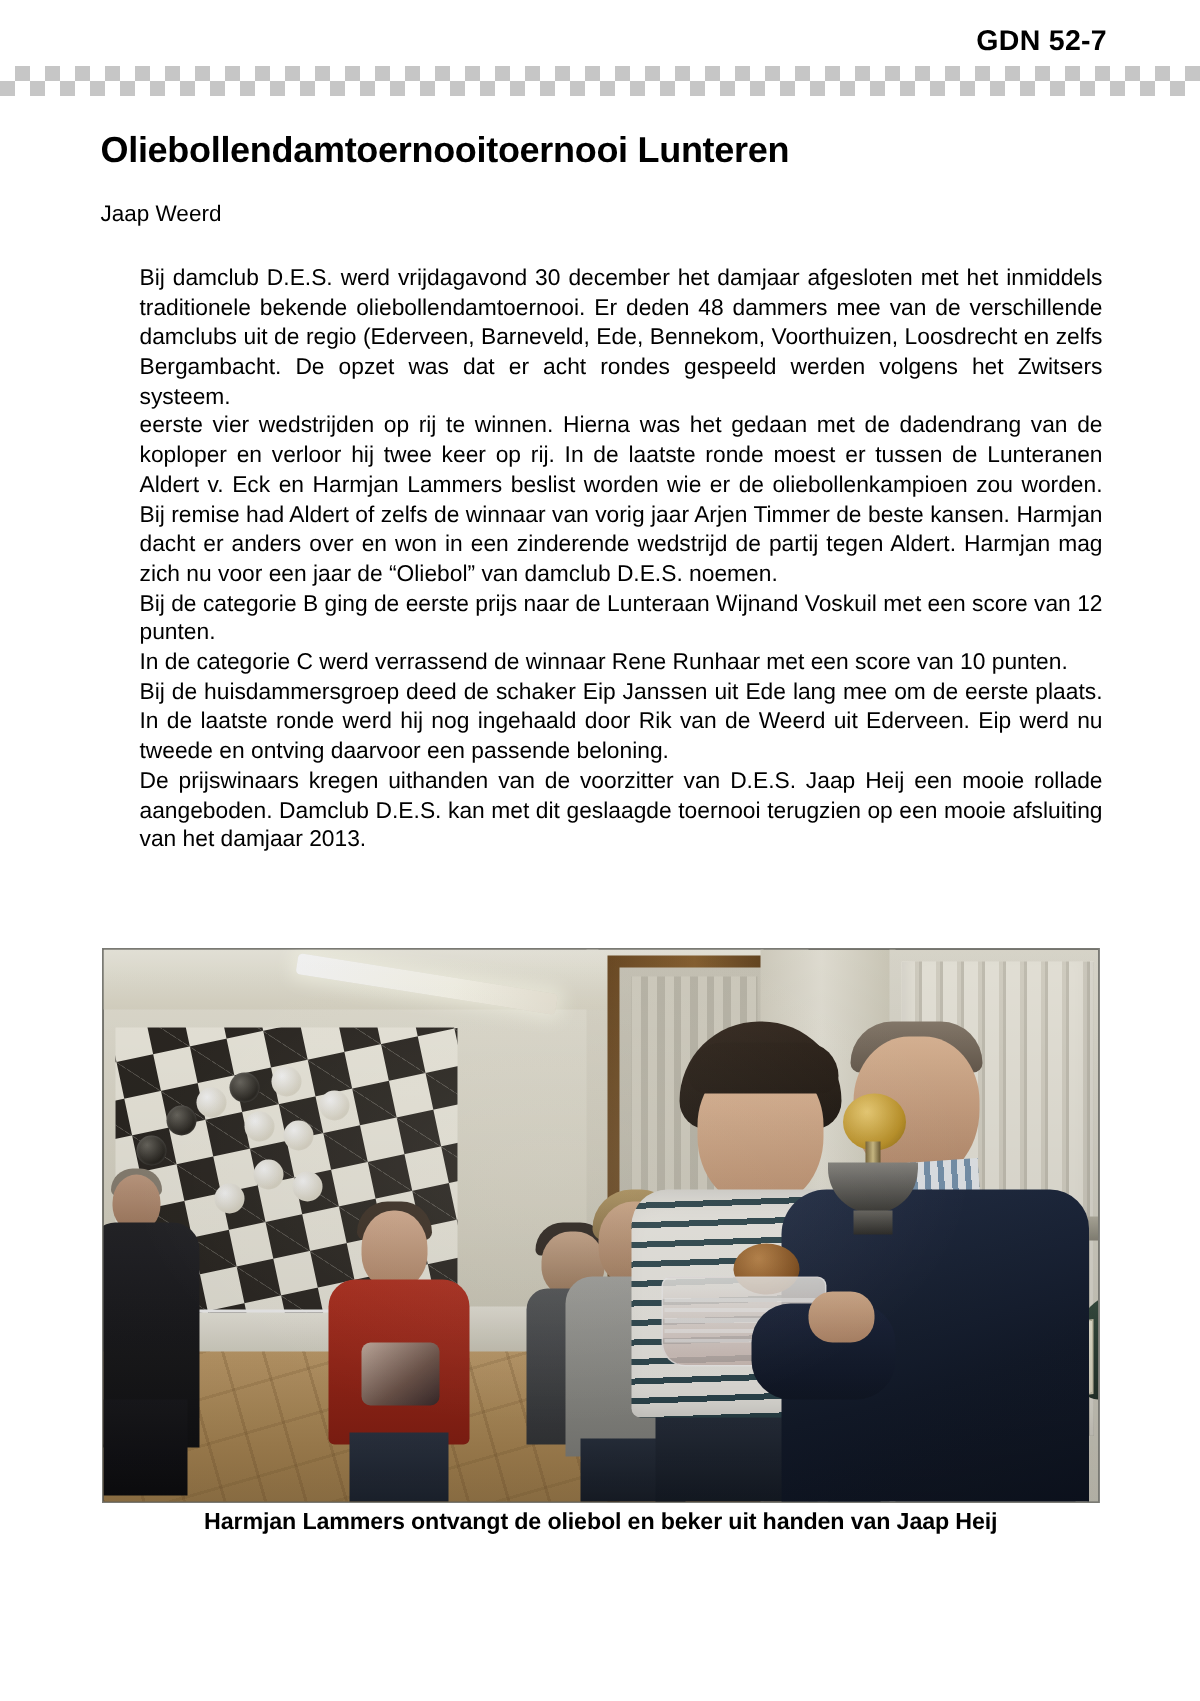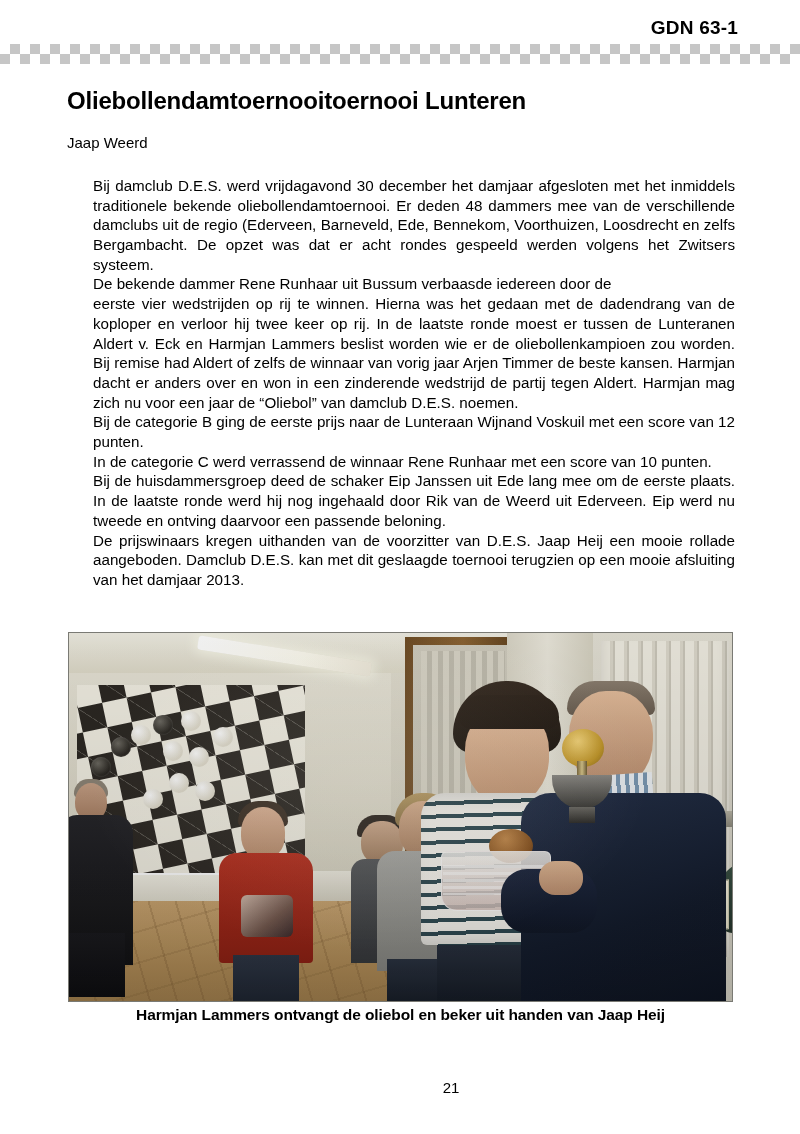--- a/index.html
+++ b/index.html
@@ -308,31 +308,30 @@
     font-size: 15px;
   }
   .page-number span { display: inline-block; margin-left: 102px; }
 </style>
 </head>
 <body>
 
 <div class="page">
 
   <div class="page-header">
-    <div class="header-label">GDN 63-1</div>
+    <div class="header-label">GDN 52-7</div>
     <div class="checker-rule"></div>
   </div>
 
   <div class="article">
     <h1 class="article-title">Oliebollendamtoernooitoernooi Lunteren</h1>
     <div class="article-author">Jaap Weerd</div>
 
     <div class="body-copy">
       <p class="para">Bij damclub D.E.S. werd vrijdagavond 30 december het damjaar afgesloten met het inmiddels traditionele bekende oliebollendamtoernooi. Er deden 48 dammers mee van de verschillende damclubs uit de regio (Ederveen, Barneveld, Ede, Bennekom, Voorthuizen, Loosdrecht en zelfs Bergambacht. De opzet was dat er acht rondes gespeeld werden volgens het Zwitsers systeem.</p>
-      <p class="para ragged">De bekende dammer Rene Runhaar uit Bussum verbaasde iedereen door de</p>
       <p class="para">eerste vier wedstrijden op rij te winnen. Hierna was het gedaan met de dadendrang van de koploper en verloor hij twee keer op rij. In de laatste ronde moest er tussen de Lunteranen Aldert v. Eck en Harmjan Lammers beslist worden wie er de oliebollenkampioen zou worden. Bij remise had Aldert of zelfs de winnaar van vorig jaar Arjen Timmer de beste kansen. Harmjan dacht er anders over en won in een zinderende wedstrijd de partij tegen Aldert. Harmjan mag zich nu voor een jaar de “Oliebol” van damclub D.E.S. noemen.</p>
       <p class="para">Bij de categorie B ging de eerste prijs naar de Lunteraan Wijnand Voskuil met een score van 12 punten.</p>
       <p class="para">In de categorie C werd verrassend de winnaar Rene Runhaar met een score van 10 punten.</p>
       <p class="para">Bij de huisdammersgroep deed de schaker Eip Janssen uit Ede lang mee om de eerste plaats. In de laatste ronde werd hij nog ingehaald door Rik van de Weerd uit Ederveen. Eip werd nu tweede en ontving daarvoor een passende beloning.</p>
       <p class="para">De prijswinaars kregen uithanden van de voorzitter van D.E.S. Jaap Heij een mooie rollade aangeboden. Damclub D.E.S. kan met dit geslaagde toernooi terugzien op een mooie afsluiting van het damjaar 2013.</p>
     </div>
   </div>
 
   <figure class="photo-figure" style="margin:0;">
     <div class="photo-frame">
@@ -421,17 +420,14 @@
 
         <div class="p6-arm"></div>
         <div class="p6-hand"></div>
 
         <div class="photo-grade"></div>
       </div>
     </div>
     <figcaption class="photo-caption">Harmjan Lammers ontvangt de oliebol en beker uit handen van Jaap Heij</figcaption>
   </figure>
 
-  <div class="page-number">
-    <span>21</span>
-  </div>
 
 </div>
 
 </body></html>

